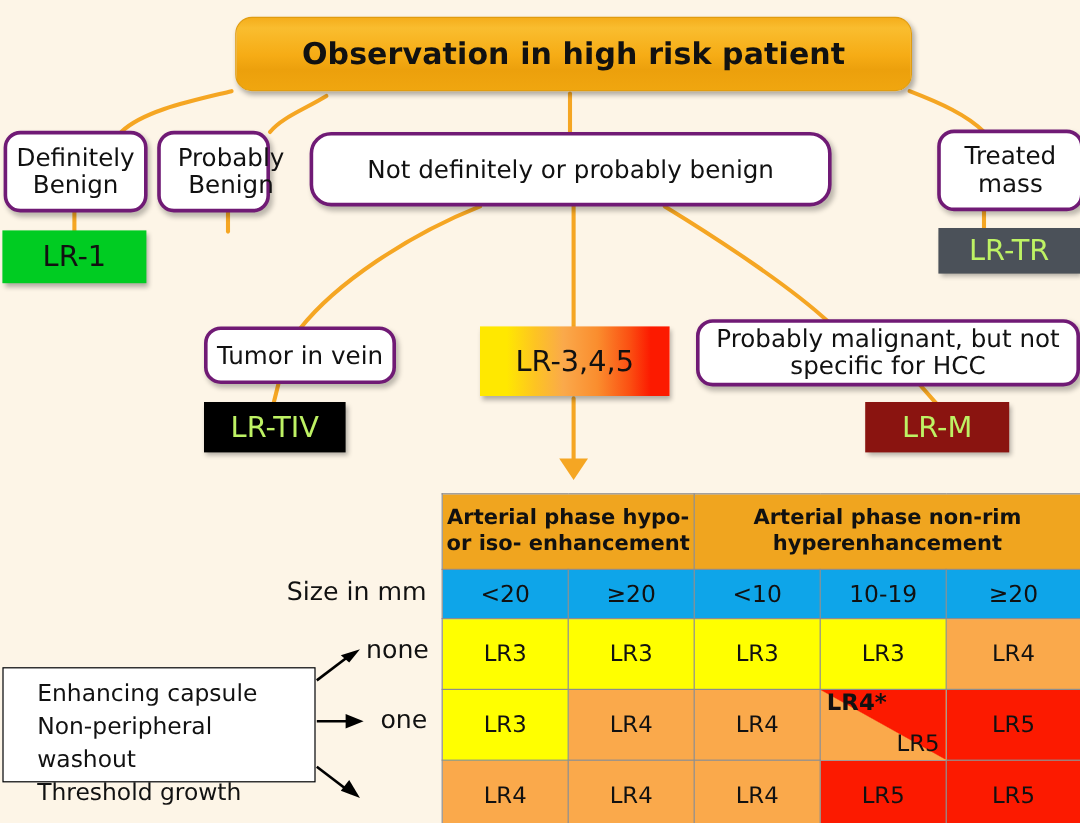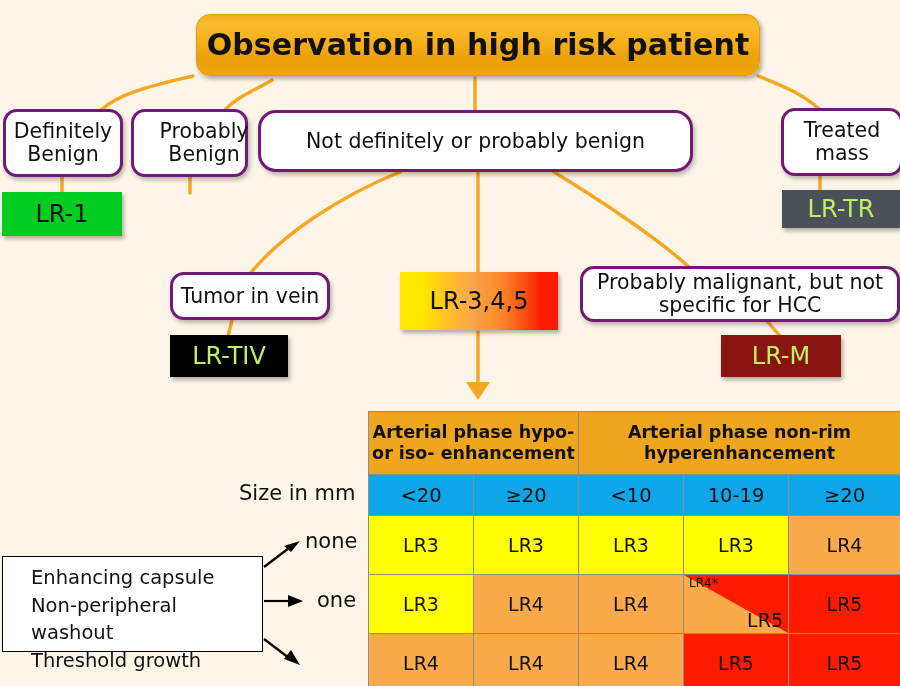--- a/index.html
+++ b/index.html
@@ -34,21 +34,21 @@
     color: #111111;
     z-index: 3;
   }
 
   .hdr-box {
     border-radius: 14px;
     background: linear-gradient(180deg,#f5ae1c 0%, #f9bd2f 14%, #f6ac15 52%, #eca00c 72%, #f0a60f 100%);
     border: 1px solid #e09c10;
     box-shadow: 2px 3px 4px rgba(0,0,0,0.30);
     font-weight: bold;
-    font-size: 30px;
+    font-size: 25px;
     letter-spacing: .1px;
     text-align: right;
   }
 
   .white-box {
     background: #ffffff;
     border: 3px solid #701a75;
     border-radius: 14px;
     box-shadow: 2px 3px 4px rgba(0,0,0,0.26);
     font-size: 20.5px;
@@ -122,22 +122,23 @@
     background: #faa94b;
   }
   td.split .tri {
     position: absolute;
     left: 0; top: 0; right: 0; bottom: 0;
     background: linear-gradient(to bottom left, #fc1a00 0%, #fc1a00 49.5%, rgba(0,0,0,0) 50.5%, rgba(0,0,0,0) 100%);
   }
   td.split .s-a {
     position: absolute;
     left: 5px; top: 2px;
-    font-size: 12px;
+    font-size: 19px;
     line-height: 1;
+    font-weight: bold;
   }
   td.split .s-b {
     position: absolute;
     right: 5px; bottom: 3px;
     font-size: 19px;
     line-height: 1;
   }
 </style>
 </head>
 <body>
@@ -181,21 +182,21 @@
     <polygon points="300,541 284,546 291,552" fill="#000000"></polygon>
     <polygon points="303,601 288,595 288,607" fill="#000000"></polygon>
     <polygon points="300,665 291,650 284,659" fill="#000000"></polygon>
   </svg>
 
   <div class="node hdr-box" style="left:196px; top:14px; width:564px; height:62px;">Observation in high risk patient</div>
 
   <div class="node white-box" style="left:3px; top:109px; width:120px; height:68px; white-space:pre-line;">Definitely
 Benign</div>
 
-  <div class="node white-box" style="left:131px; top:109px; width:117px; height:68px; white-space:pre-line;padding-left:29px;">Probably
+  <div class="node white-box" style="left:131px; top:109px; width:94px; height:68px; white-space:pre-line;padding-left:29px;">Probably
 Benign</div>
 
   <div class="node white-box r-lg" style="left:258px; top:110px; width:435px; height:62px;">Not definitely or probably benign</div>
 
   <div class="node white-box" style="left:781px; top:108px; width:122px; height:68px; white-space:pre-line;">Treated
 mass</div>
 
   <div class="node white-box" style="left:170px; top:272px; width:160px; height:48px;">Tumor in vein</div>
 
   <div class="node white-box" style="left:580px; top:266px; width:320px; height:56px; white-space:pre-line;">Probably malignant, but not

